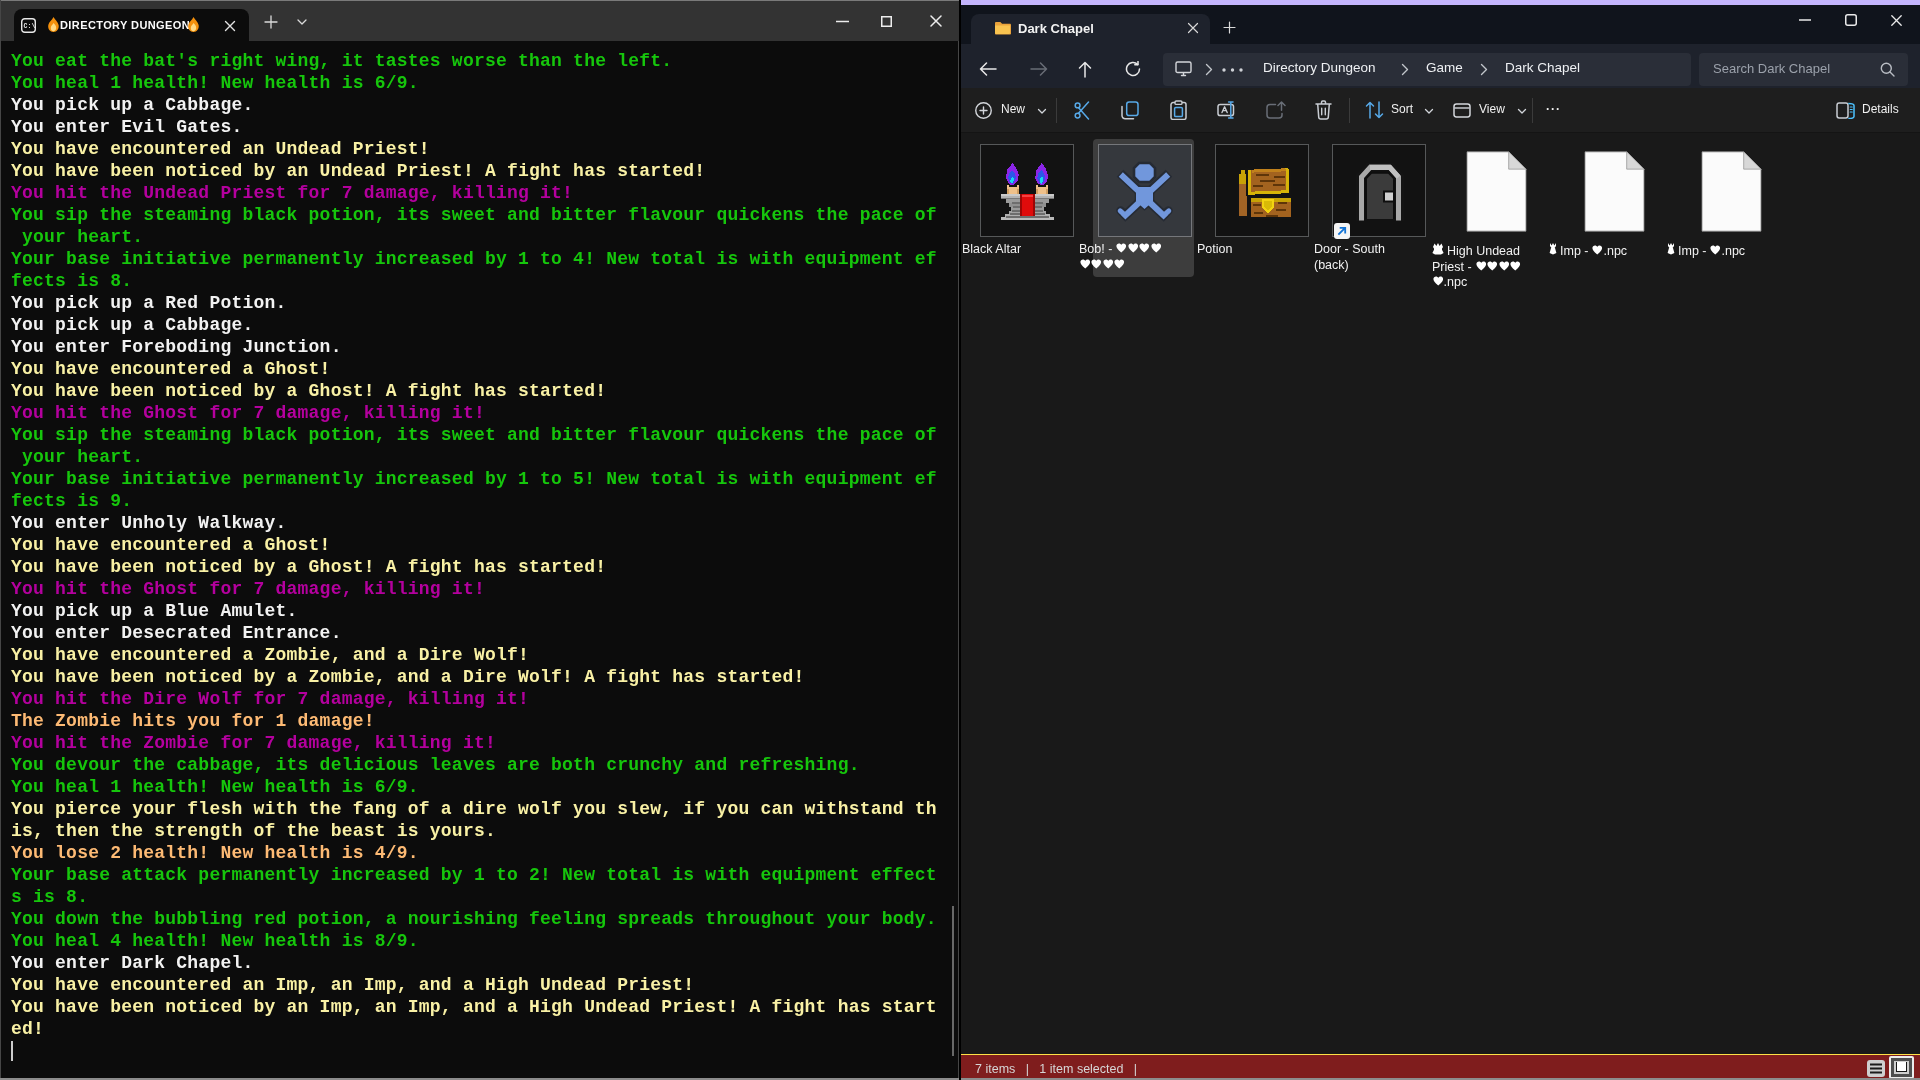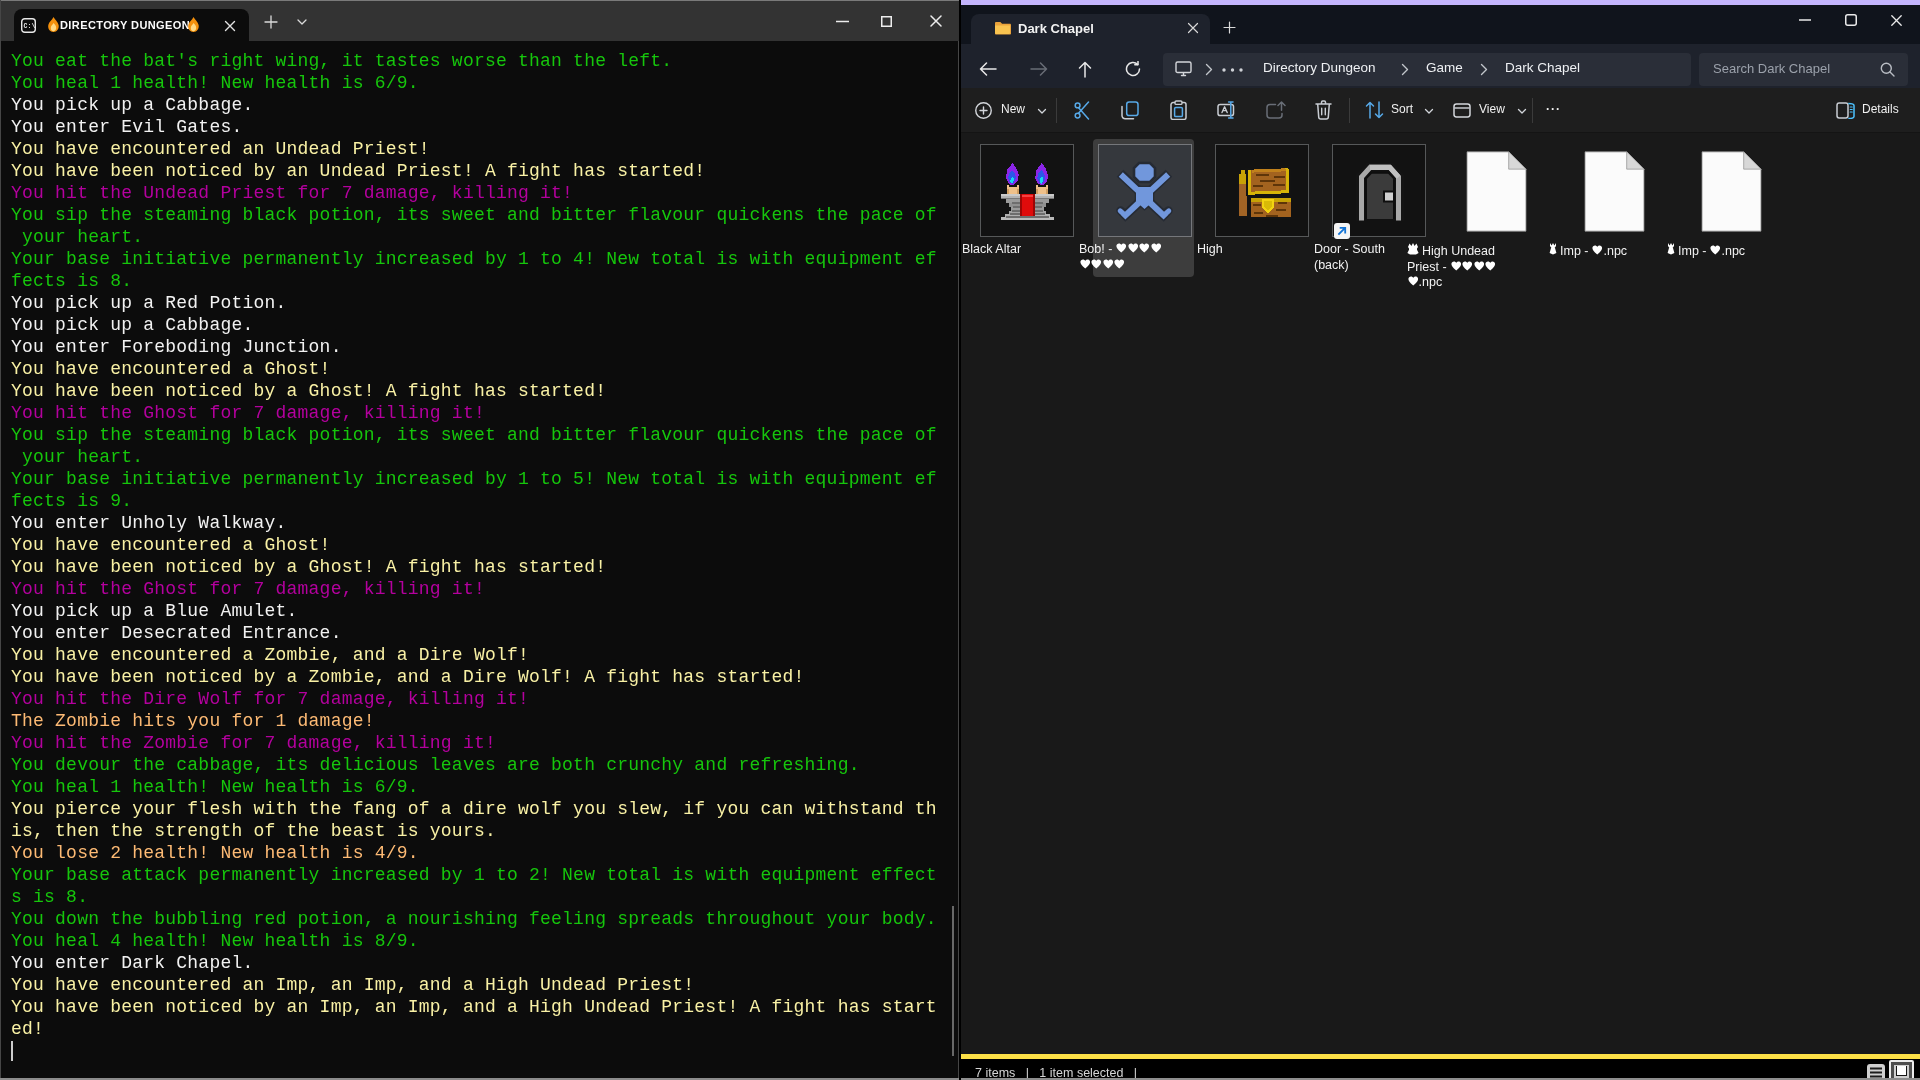--- a/index.html
+++ b/index.html
@@ -8,40 +8,40 @@
 #term{position:absolute;left:0;top:0;width:959px;height:1080px;background:#0c0c0c;border-left:1px solid #464646;border-right:1px solid #464646;border-bottom:1px solid #464646}
 #ttitle{position:absolute;left:0;top:0;width:958px;height:41px;background:#333333;border-top:1px solid #7a7a7a}
 #ttab{position:absolute;left:13px;top:8px;width:235px;height:33px;background:#0c0c0c;border-radius:8px 8px 0 0}
 #ttab .ticon{position:absolute;left:7px;top:9px}
 #ttab .ttxt{position:absolute;left:46px;top:10px;font-size:11px;font-weight:700;color:#fcfcfc;letter-spacing:.4px;white-space:nowrap}
 #ttab .tx{position:absolute;left:206px;top:7px;width:20px;height:20px}
 .tplus{position:absolute;left:258px;top:12px;width:24px;height:18px}
 .tchev{position:absolute;left:295px;top:17px}
 #tctrl{position:absolute;right:2px;top:1px;height:40px;width:140px}
 
-#tbody{position:absolute;left:10px;top:50px;font-family:"Liberation Mono",monospace;font-size:18px;line-height:22px;font-weight:400;white-space:pre;letter-spacing:0.22px}
+#tbody{position:absolute;left:10px;top:50px;font-family:"Liberation Mono",monospace;font-size:18px;line-height:22px;font-weight:700;white-space:pre;letter-spacing:0.22px}
 .g{color:#16c60c}.w{color:#f2f2f2}.y{color:#f9f1a5}.m{color:#b4009e}.r{color:#fdba74}
 #tcursor{position:absolute;left:10px;top:1041px;width:2px;height:20px;background:#cccccc}
 #tscroll{position:absolute;left:951px;top:906px;width:2px;height:150px;background:#686868}
 
 #exp{position:absolute;left:961px;top:0;width:959px;height:1080px;background:#191919}
 #etop{position:absolute;left:0;top:0;width:100%;height:88px;background:#10141c;border-top:5px solid #c4b5fd}
 #enav{position:absolute;left:0;top:39px;width:100%;height:49px;background:#1e222c}
 #etab{position:absolute;left:10px;top:9px;width:239px;height:30px;background:#1e222c;border-radius:8px 8px 0 0}
 #etab .etxt{position:absolute;left:47px;top:7px;font-size:13px;font-weight:700;color:#f2f2f2;white-space:nowrap}
 #eplus{position:absolute;left:262px;top:16px}
 #ectrl{position:absolute;right:0;top:0;height:32px}
 .crumbbar{position:absolute;left:202px;top:9px;width:528px;height:33px;background:#2a2e38;border-radius:4px}
 .searchbar{position:absolute;left:738px;top:9px;width:209px;height:33px;background:#2a2e38;border-radius:4px}
 .searchbar span{position:absolute;left:14px;top:8px;font-size:13px;color:#9ba1ab}
 .crumb{position:absolute;top:7px;font-size:13.5px;color:#eef0f3;white-space:nowrap}
 #ecmd{position:absolute;left:0;top:88px;width:100%;height:45px;background:#1e1e1e;border-bottom:1px solid #141414}
 .cmdtxt{position:absolute;top:14px;font-size:12px;color:#f0f0f0;white-space:nowrap}
 .cmdsep{position:absolute;top:10px;width:1px;height:25px;background:#3b3b3b}
-#estatus{position:absolute;left:0;top:1054px;width:100%;height:26px;background:#000000;border-top:5px solid #fde047}
+#estatus{position:absolute;left:0;top:1054px;width:100%;height:26px;background:#7f1d1d;border-top:1px solid #fde047}
 #estatus .stxt{position:absolute;left:14px;top:7px;font-size:12.5px;color:#d6d6d6}
 
 .ibox{position:absolute;width:94px;height:93px;border:1px solid #565859;background:#121212}
 .ilabel{position:absolute;width:130px;text-align:left;font-size:12.5px;line-height:15.5px;color:#f2f2f2}
 #bobtile{position:absolute;left:132px;top:139px;width:101px;height:138px;background:#3d3d3d;border-radius:4px}
 </style></head>
 <body>
 
 <div id="term">
 <div id="ttitle">
@@ -412,23 +412,23 @@
         </svg><br>
  <svg width="10.5" height="10" viewBox="0 0 13 12" style="margin:0 0.5px">
           <path d="M6.5 11.5C2 8 .5 5.5.5 3.6.5 1.7 2 .5 3.7.5 4.9.5 6 1.2 6.5 2.2 7 1.2 8.1.5 9.3.5 11 .5 12.5 1.7 12.5 3.6c0 1.9-1.5 4.4-6 7.9z" fill="#fff"></path>
         </svg><svg width="10.5" height="10" viewBox="0 0 13 12" style="margin:0 0.5px">
           <path d="M6.5 11.5C2 8 .5 5.5.5 3.6.5 1.7 2 .5 3.7.5 4.9.5 6 1.2 6.5 2.2 7 1.2 8.1.5 9.3.5 11 .5 12.5 1.7 12.5 3.6c0 1.9-1.5 4.4-6 7.9z" fill="#fff"></path>
         </svg><svg width="10.5" height="10" viewBox="0 0 13 12" style="margin:0 0.5px">
           <path d="M6.5 11.5C2 8 .5 5.5.5 3.6.5 1.7 2 .5 3.7.5 4.9.5 6 1.2 6.5 2.2 7 1.2 8.1.5 9.3.5 11 .5 12.5 1.7 12.5 3.6c0 1.9-1.5 4.4-6 7.9z" fill="#fff"></path>
         </svg><svg width="10.5" height="10" viewBox="0 0 13 12" style="margin:0 0.5px">
           <path d="M6.5 11.5C2 8 .5 5.5.5 3.6.5 1.7 2 .5 3.7.5 4.9.5 6 1.2 6.5 2.2 7 1.2 8.1.5 9.3.5 11 .5 12.5 1.7 12.5 3.6c0 1.9-1.5 4.4-6 7.9z" fill="#fff"></path>
         </svg></div>
- <div class="ilabel" style="left:236px;top:242px">High</div>
+ <div class="ilabel" style="left:236px;top:242px">Potion</div>
  <div class="ilabel" style="left:353px;top:242px">Door - South<br>(back)</div>
- <div class="ilabel" style="left:446px;top:242px;width:131px"><svg width="12" height="13" viewBox="0 0 12 13" style="margin-right:3px">
+ <div class="ilabel" style="left:471px;top:242px;width:131px"><svg width="12" height="13" viewBox="0 0 12 13" style="margin-right:3px">
           <path d="M1 5L2.6 1.4 4.4 4 6 1l1.6 3L9.4 1.4 11 5l-1 1.6v1.2L11.6 11 9 12.4H3L.4 11 2 7.8V6.6z" fill="#fff"></path>
           <circle cx="6" cy="6.8" r="2.6" fill="#fff"></circle>
         </svg>High Undead<br>Priest - <svg width="10.5" height="10" viewBox="0 0 13 12" style="margin:0 0.5px">
           <path d="M6.5 11.5C2 8 .5 5.5.5 3.6.5 1.7 2 .5 3.7.5 4.9.5 6 1.2 6.5 2.2 7 1.2 8.1.5 9.3.5 11 .5 12.5 1.7 12.5 3.6c0 1.9-1.5 4.4-6 7.9z" fill="#fff"></path>
         </svg><svg width="10.5" height="10" viewBox="0 0 13 12" style="margin:0 0.5px">
           <path d="M6.5 11.5C2 8 .5 5.5.5 3.6.5 1.7 2 .5 3.7.5 4.9.5 6 1.2 6.5 2.2 7 1.2 8.1.5 9.3.5 11 .5 12.5 1.7 12.5 3.6c0 1.9-1.5 4.4-6 7.9z" fill="#fff"></path>
         </svg><svg width="10.5" height="10" viewBox="0 0 13 12" style="margin:0 0.5px">
           <path d="M6.5 11.5C2 8 .5 5.5.5 3.6.5 1.7 2 .5 3.7.5 4.9.5 6 1.2 6.5 2.2 7 1.2 8.1.5 9.3.5 11 .5 12.5 1.7 12.5 3.6c0 1.9-1.5 4.4-6 7.9z" fill="#fff"></path>
         </svg><svg width="10.5" height="10" viewBox="0 0 13 12" style="margin:0 0.5px">
           <path d="M6.5 11.5C2 8 .5 5.5.5 3.6.5 1.7 2 .5 3.7.5 4.9.5 6 1.2 6.5 2.2 7 1.2 8.1.5 9.3.5 11 .5 12.5 1.7 12.5 3.6c0 1.9-1.5 4.4-6 7.9z" fill="#fff"></path>

